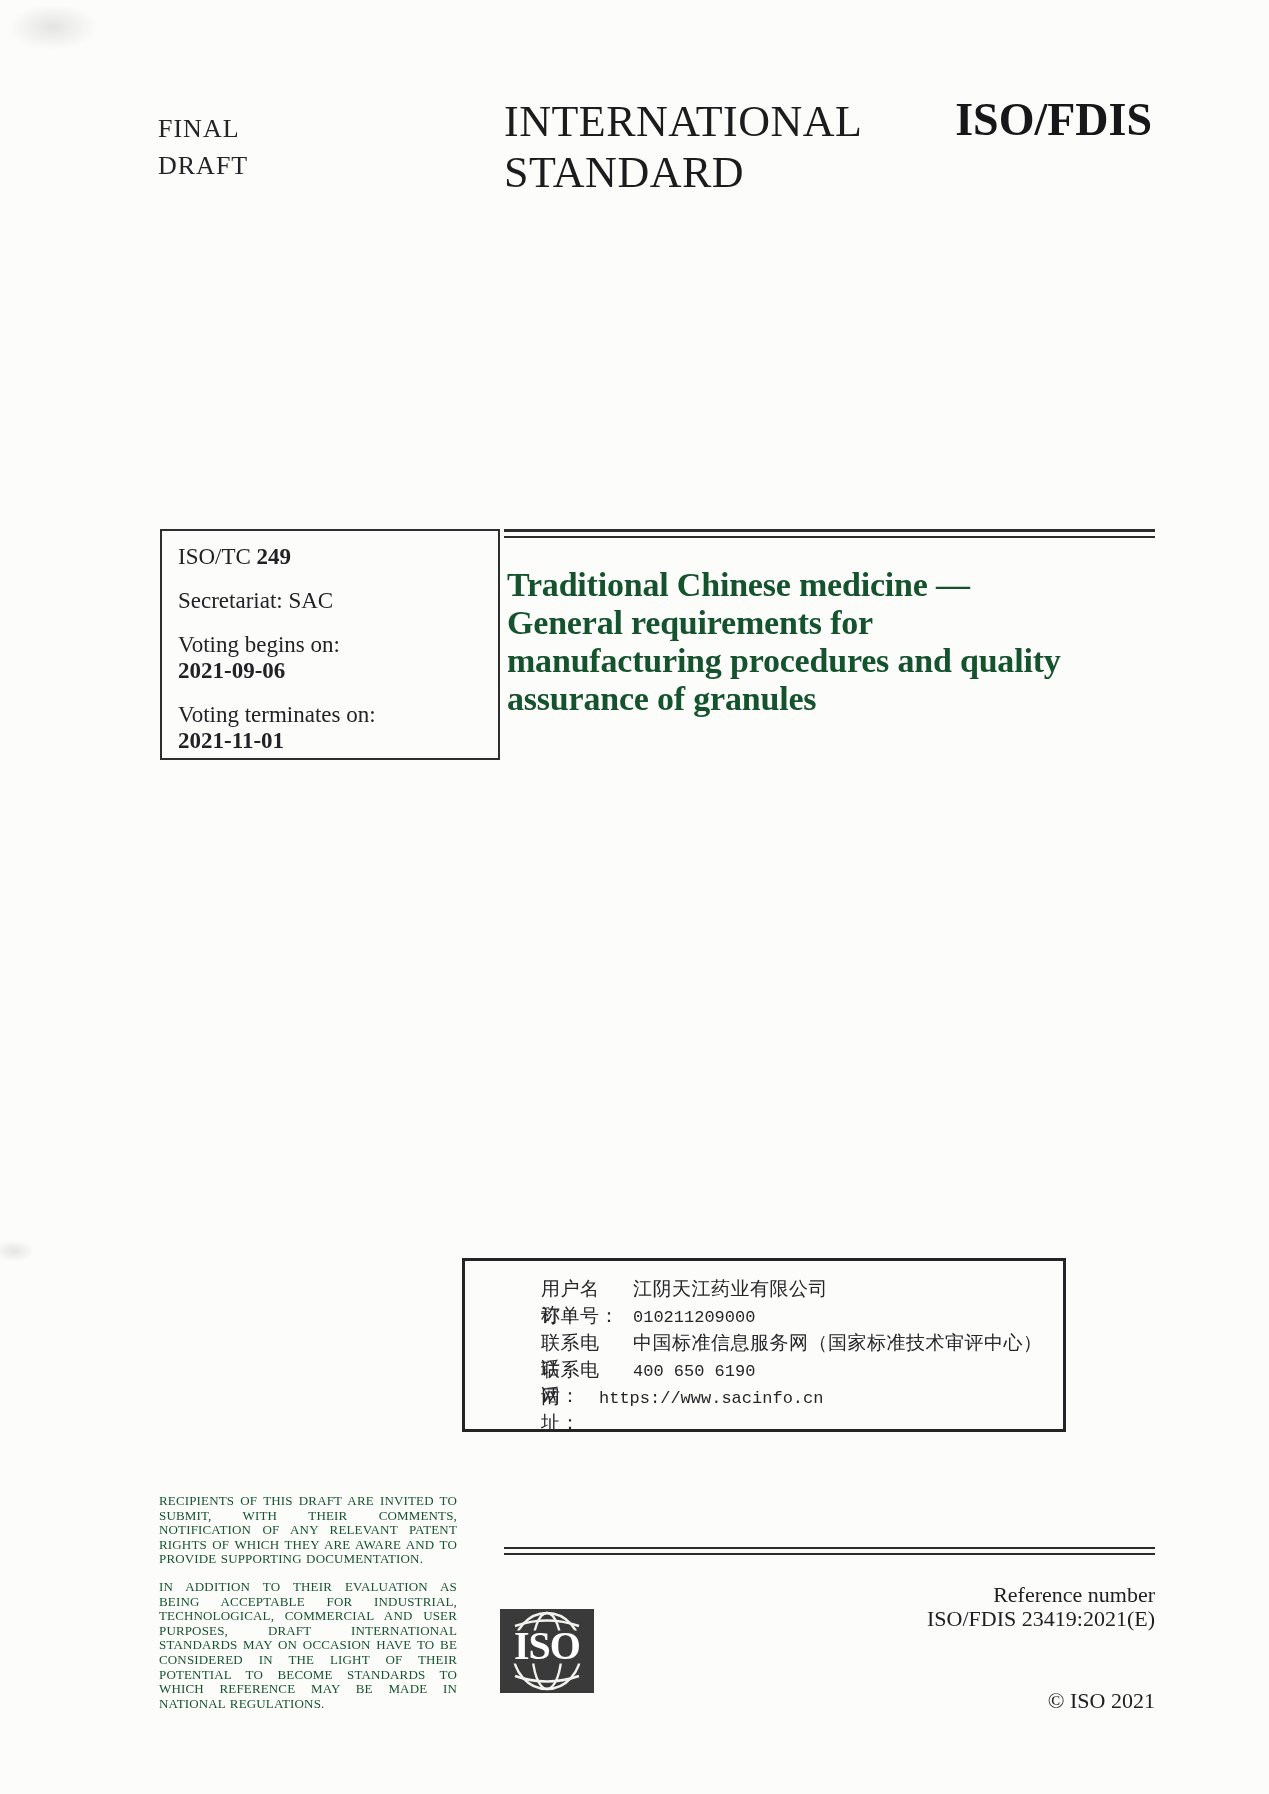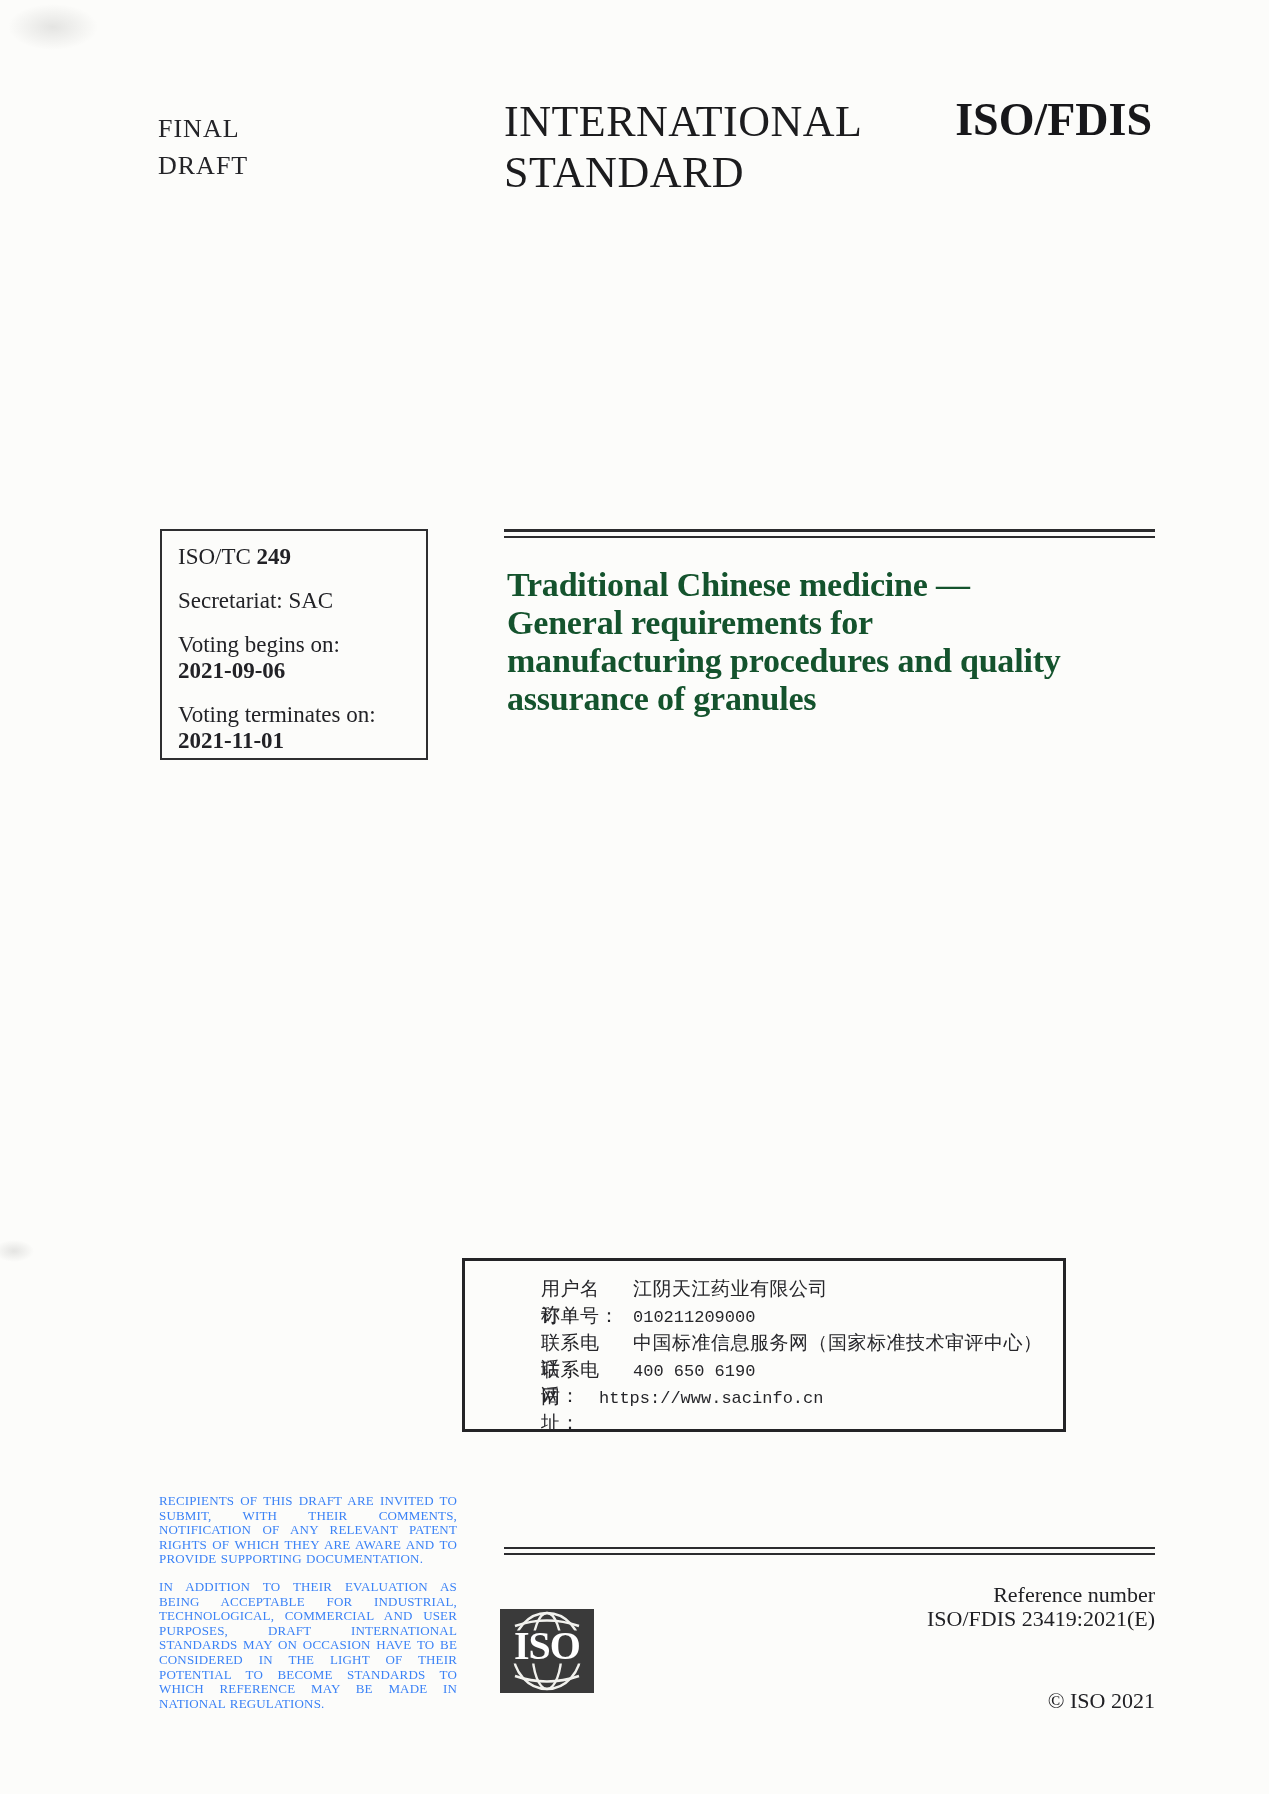--- a/index.html
+++ b/index.html
@@ -44,21 +44,21 @@
     position: absolute; left: 504px; width: 651px;
     border-top: 3px solid #2c2c2e;
     border-bottom: 2px solid #2c2c2e;
     height: 9px;
   }
   .rule-title { top: 529px; }
   .rule-footer { top: 1547px; border-top-width: 2px; height: 8px; }
 
   
   .committee-box {
-    position: absolute; left: 160px; top: 529px; width: 268px; height: 231px;
+    position: absolute; left: 160px; top: 529px; width: 340px; height: 231px;
     border: 2px solid #2e2e30;
     padding: 13px 8px 0 16px;
     font-size: 23px; line-height: 26px; color: #222226;
   }
   .committee-box .row { margin-bottom: 18px; }
   .committee-box .bold { font-weight: bold; }
 
   
   .doc-title {
     position: absolute; left: 507px; top: 566px;
@@ -83,21 +83,21 @@
   .purchase-box .mono {
     font-family: "Liberation Mono", "DejaVu Sans Mono", monospace;
     font-size: 17px; letter-spacing: 0;
   }
 
   
   .legal {
     position: absolute; left: 159px; top: 1494px; width: 298px;
     font-size: 13px; line-height: 14.6px;
     text-align: justify; letter-spacing: 0.15px;
-    color: #3b82f6; word-spacing: 1px;
+    color: #14532d; word-spacing: 1px;
   }
   .legal p + p { margin-top: 13px; }
 
   
   .iso-logo {
     position: absolute; left: 500px; top: 1609px; width: 94px; height: 84px;
   }
   .iso-logo svg { display: block; width: 100%; height: 100%; }
   .reference {
     position: absolute; right: 114px; top: 1583px;

